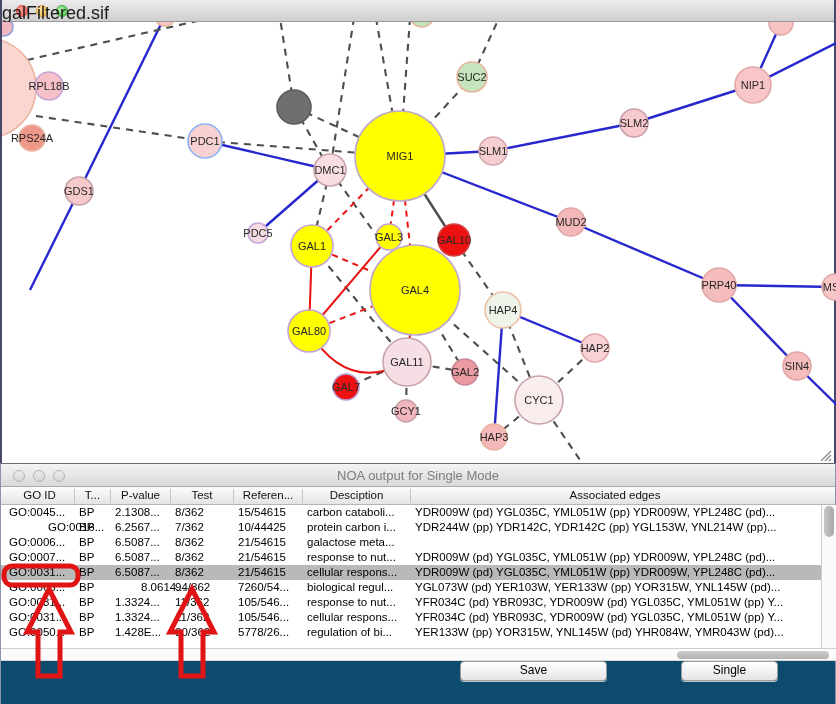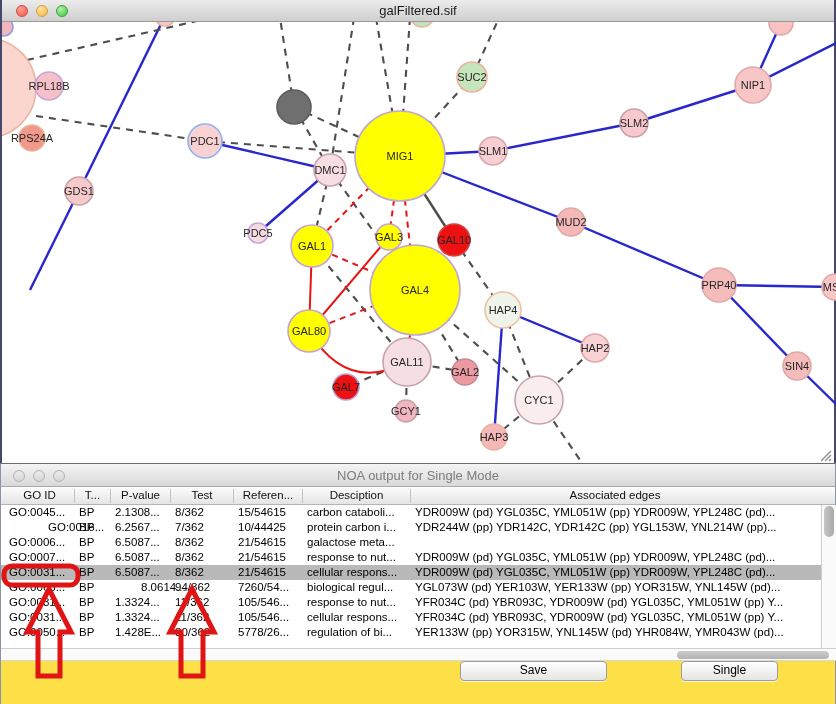--- a/index.html
+++ b/index.html
@@ -5,32 +5,32 @@
   html,body{margin:0;padding:0;}
   body{width:836px;height:704px;position:relative;overflow:hidden;
        font-family:"Liberation Sans",sans-serif;background:#ececec;}
 
   
   .net-window{position:absolute;left:0;top:0;width:836px;height:463px;background:#fff;
               border-left:2px solid #46486a;border-right:2px solid #46486a;box-sizing:border-box;}
   .titlebar{position:absolute;left:0;top:0;width:100%;height:22px;
             background:linear-gradient(#ececec,#cfcfcf);
             border-bottom:1px solid #9a9a9a;box-sizing:border-box;}
-  .titlebar .title{position:absolute;left:0;right:0;top:3px;text-align:center;
-                   font-size:13px;color:#1c1c1c;}
+  .titlebar .title{position:absolute;left:0;right:0;top:3px;
+                   font-size:18px;color:#1c1c1c;}
   .tl{position:absolute;top:5px;width:12px;height:12px;border-radius:50%;box-sizing:border-box;}
   .tl.red{left:14px;background:radial-gradient(circle at 35% 30%,#ff9d96,#f2564c);border:1px solid #d6483e;}
   .tl.yel{left:34px;background:radial-gradient(circle at 35% 30%,#ffe2a0,#f6b53d);border:1px solid #d9a03c;}
   .tl.grn{left:54px;background:radial-gradient(circle at 35% 30%,#b2f0a8,#3ec43e);border:1px solid #35a43a;}
   .tl.off{background:linear-gradient(#ececec,#d6d6d6);border:1px solid #b2b2b2;}
   .net-canvas{position:absolute;left:0;top:22px;width:836px;height:441px;}
   .grip{position:absolute;right:2px;bottom:1px;width:14px;height:14px;}
 
   
-  .noa-window{position:absolute;left:0;top:463px;width:836px;height:241px;background:#fde047;
+  .noa-window{position:absolute;left:0;top:463px;width:836px;height:241px;background:#0c4a6e;
               border-top:1px solid #6a6a6a;border-left:1px solid #8a93a8;border-right:1px solid #8a93a8;
               box-sizing:border-box;}
   .noa-title{position:absolute;left:0;top:0;width:100%;height:23px;
              background:linear-gradient(#f4f4f4,#d9d9d9);border-bottom:1px solid #aaa;box-sizing:border-box;}
   .noa-title .title{position:absolute;left:0;right:0;top:4px;text-align:center;font-size:13px;color:#7d7d7d;}
 
   .thead{position:absolute;left:0;top:23px;width:100%;height:18px;
          background:linear-gradient(#fdfdfd,#e4e4e4);
          border-bottom:1px solid #b5b5b5;box-sizing:border-box;}
   .th{position:absolute;top:2px;font-size:11.5px;color:#111;text-align:center;

